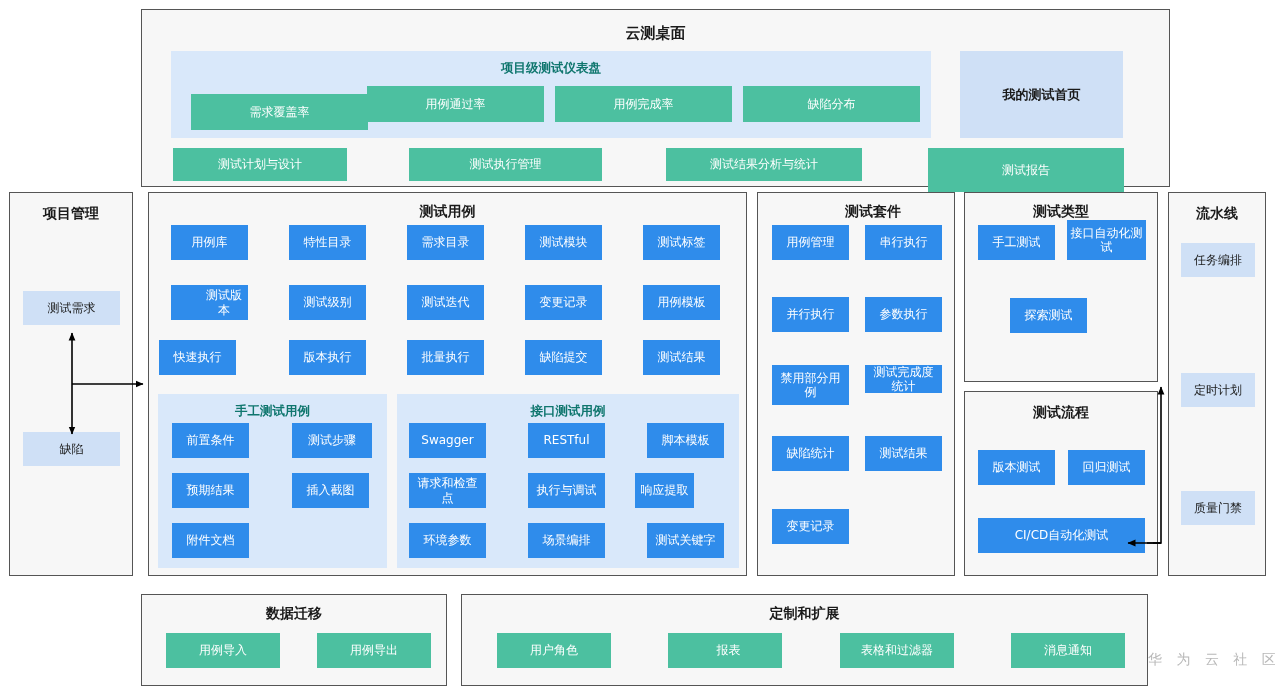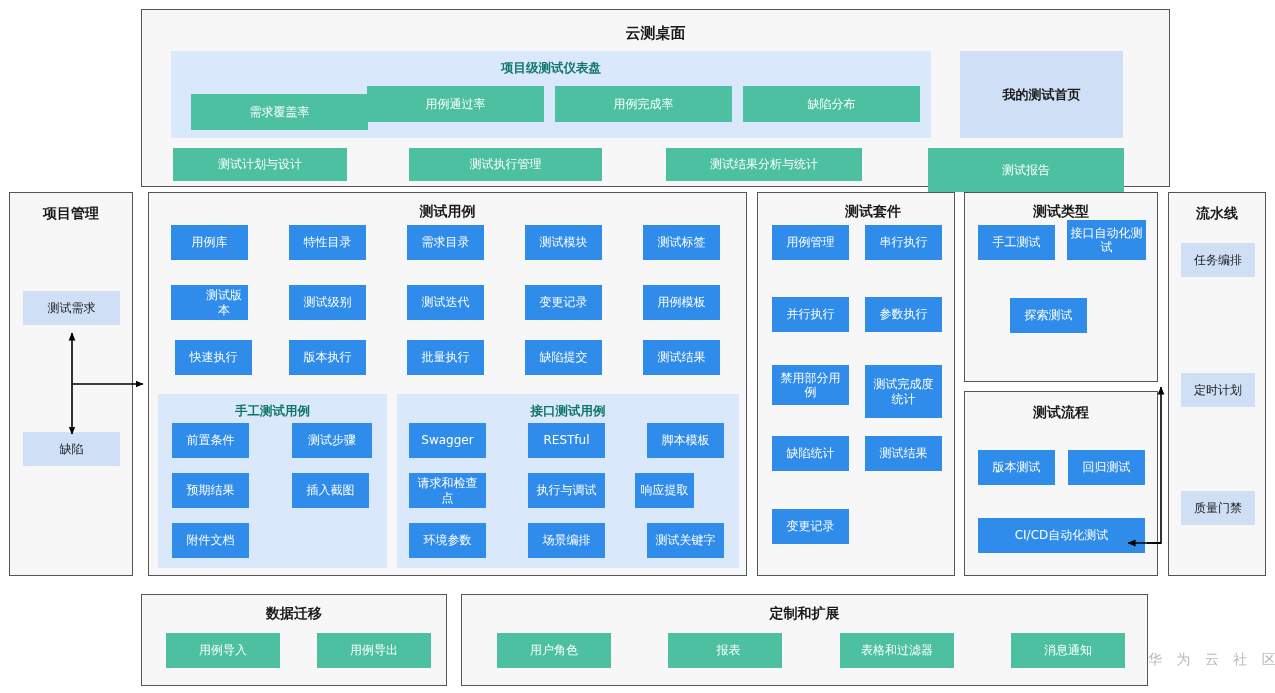--- a/index.html
+++ b/index.html
@@ -146,21 +146,21 @@
     <div class="chip blue" style="left:258px;top:32px;width:77px;height:35px;">需求目录</div>
     <div class="chip blue" style="left:376px;top:32px;width:77px;height:35px;">测试模块</div>
     <div class="chip blue" style="left:494px;top:32px;width:77px;height:35px;">测试标签</div>
 
     <div class="chip blue" style="left:22px;top:92px;width:77px;height:35px;padding-left:32px;">测试版本</div>
     <div class="chip blue" style="left:140px;top:92px;width:77px;height:35px;">测试级别</div>
     <div class="chip blue" style="left:258px;top:92px;width:77px;height:35px;">测试迭代</div>
     <div class="chip blue" style="left:376px;top:92px;width:77px;height:35px;">变更记录</div>
     <div class="chip blue" style="left:494px;top:92px;width:77px;height:35px;">用例模板</div>
 
-    <div class="chip blue" style="left:26px;top:147px;width:77px;height:35px;">快速执行</div>
+    <div class="chip blue" style="left:10px;top:147px;width:77px;height:35px;">快速执行</div>
     <div class="chip blue" style="left:140px;top:147px;width:77px;height:35px;">版本执行</div>
     <div class="chip blue" style="left:258px;top:147px;width:77px;height:35px;">批量执行</div>
     <div class="chip blue" style="left:376px;top:147px;width:77px;height:35px;">缺陷提交</div>
     <div class="chip blue" style="left:494px;top:147px;width:77px;height:35px;">测试结果</div>
 
     <div class="subpanel" id="manual-sub">
       <div class="subpanel-title" id="manual-title">手工测试用例</div>
       <div class="chip blue" style="left:14px;top:29px;width:77px;height:35px;">前置条件</div>
       <div class="chip blue" style="left:134px;top:29px;width:80px;height:35px;">测试步骤</div>
       <div class="chip blue" style="left:14px;top:79px;width:77px;height:35px;">预期结果</div>
@@ -182,21 +182,21 @@
     </div>
   </div>
 
   <div class="panel" id="suite-panel">
     <div class="panel-title" id="suite-title">测试套件</div>
     <div class="chip blue" style="left:14px;top:32px;width:77px;height:35px;">用例管理</div>
     <div class="chip blue" style="left:107px;top:32px;width:77px;height:35px;">串行执行</div>
     <div class="chip blue" style="left:14px;top:104px;width:77px;height:35px;">并行执行</div>
     <div class="chip blue" style="left:107px;top:104px;width:77px;height:35px;">参数执行</div>
     <div class="chip blue" style="left:14px;top:172px;width:77px;height:40px;">禁用部分用例</div>
-    <div class="chip blue" style="left:107px;top:172px;width:77px;height:53px;">测试完成度统计</div>
+    <div class="chip blue" style="left:107px;top:172px;width:77px;height:28px;">测试完成度统计</div>
     <div class="chip blue" style="left:14px;top:243px;width:77px;height:35px;">缺陷统计</div>
     <div class="chip blue" style="left:107px;top:243px;width:77px;height:35px;">测试结果</div>
     <div class="chip blue" style="left:14px;top:316px;width:77px;height:35px;">变更记录</div>
   </div>
 
   <div class="panel" id="type-panel">
     <div class="panel-title" id="type-title">测试类型</div>
     <div class="chip blue" style="left:13px;top:32px;width:77px;height:35px;">手工测试</div>
     <div class="chip blue" style="left:102px;top:27px;width:79px;height:40px;">接口自动化测试</div>
     <div class="chip blue" style="left:13px;top:105px;width:77px;height:35px;margin-left:32px;">探索测试</div>

